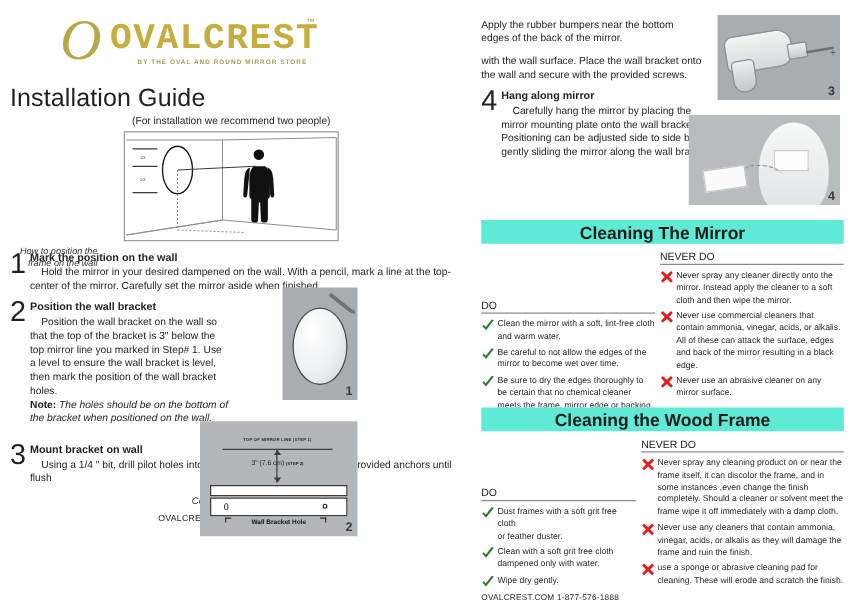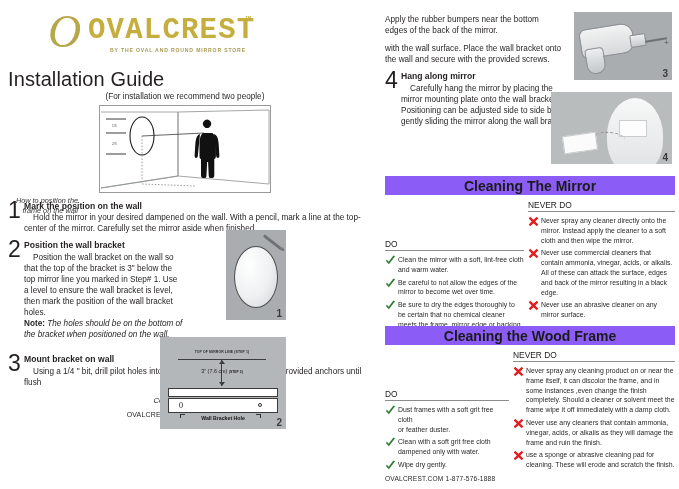--- a/index.html
+++ b/index.html
@@ -222,21 +222,21 @@
 
   
   .panel {
     position:absolute; left:385px; width:290px;
     border:none; background:#fff;
   }
   #panel-mirror { top:176px; height:140px; }
   #panel-frame  { top:326px; height:158px; }
 
   .panel-head {
-    height:19px; background:#8b5cf6;
+    height:19px; background:#5eead4;
     display:flex; align-items:center; justify-content:center;
     font-size:14px; font-weight:bold; color:#1b1b1b;
   }
   .panel-cols { display:flex; margin-top:5px; }
   .col-do  { width:143px; padding-right:4px;margin-top:39px; }
   .col-nev { width:147px; }
   .col-title {
     font-size:8.4px; font-weight:normal; color:#1b1b1b;
     padding-bottom:1px; border-bottom:1px solid #8a8d90; margin-bottom:4px;
   }

